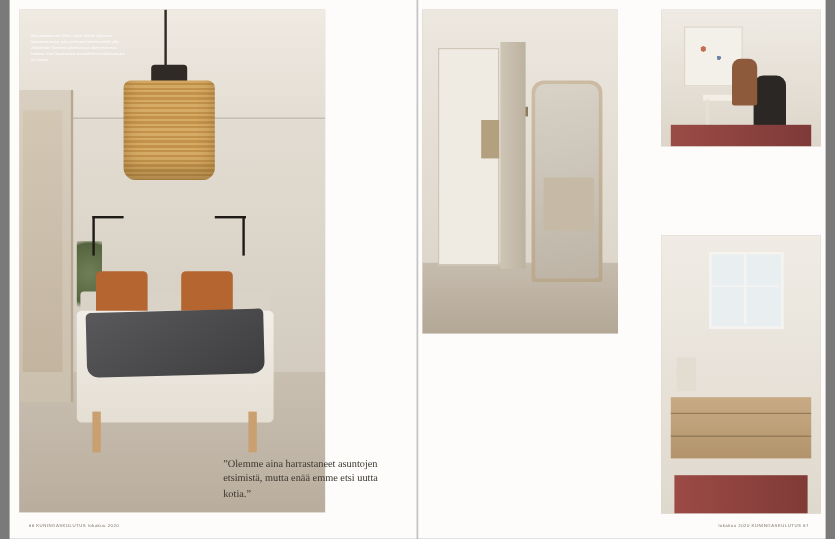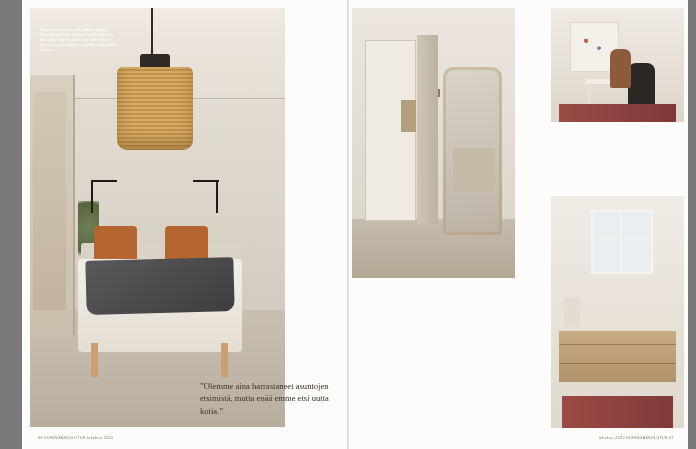--- a/index.html
+++ b/index.html
@@ -1,19 +1,19 @@
 <!DOCTYPE html>
 <html><head>
 <meta charset="utf-8">
 <style>
   html,body{margin:0;padding:0;background:#6f6f6f;}
   body{width:696px;height:449px;overflow:hidden;font-family:"Liberation Sans",sans-serif;}
   .spread{position:relative;width:696px;height:449px;background:#7a7a7a;}
   .page{position:absolute;top:0;height:449px;background:#fdfcfa;}
-  .page-left{left:22px;width:340px;}
+  .page-left{left:8px;width:340px;}
   .page-right{left:348px;width:340px;}
   .gutter{position:absolute;left:347px;top:0;width:2px;height:449px;
     background:linear-gradient(to right,rgba(0,0,0,.18),rgba(0,0,0,.05));}
 
   
   .photo{position:absolute;overflow:hidden;background:#cfc8bf;}
 
   
   #hero{left:8px;top:8px;width:255px;height:419px;background:#cfc6ba;}
   #hero .wall{position:absolute;left:0;top:0;width:100%;height:72%;

